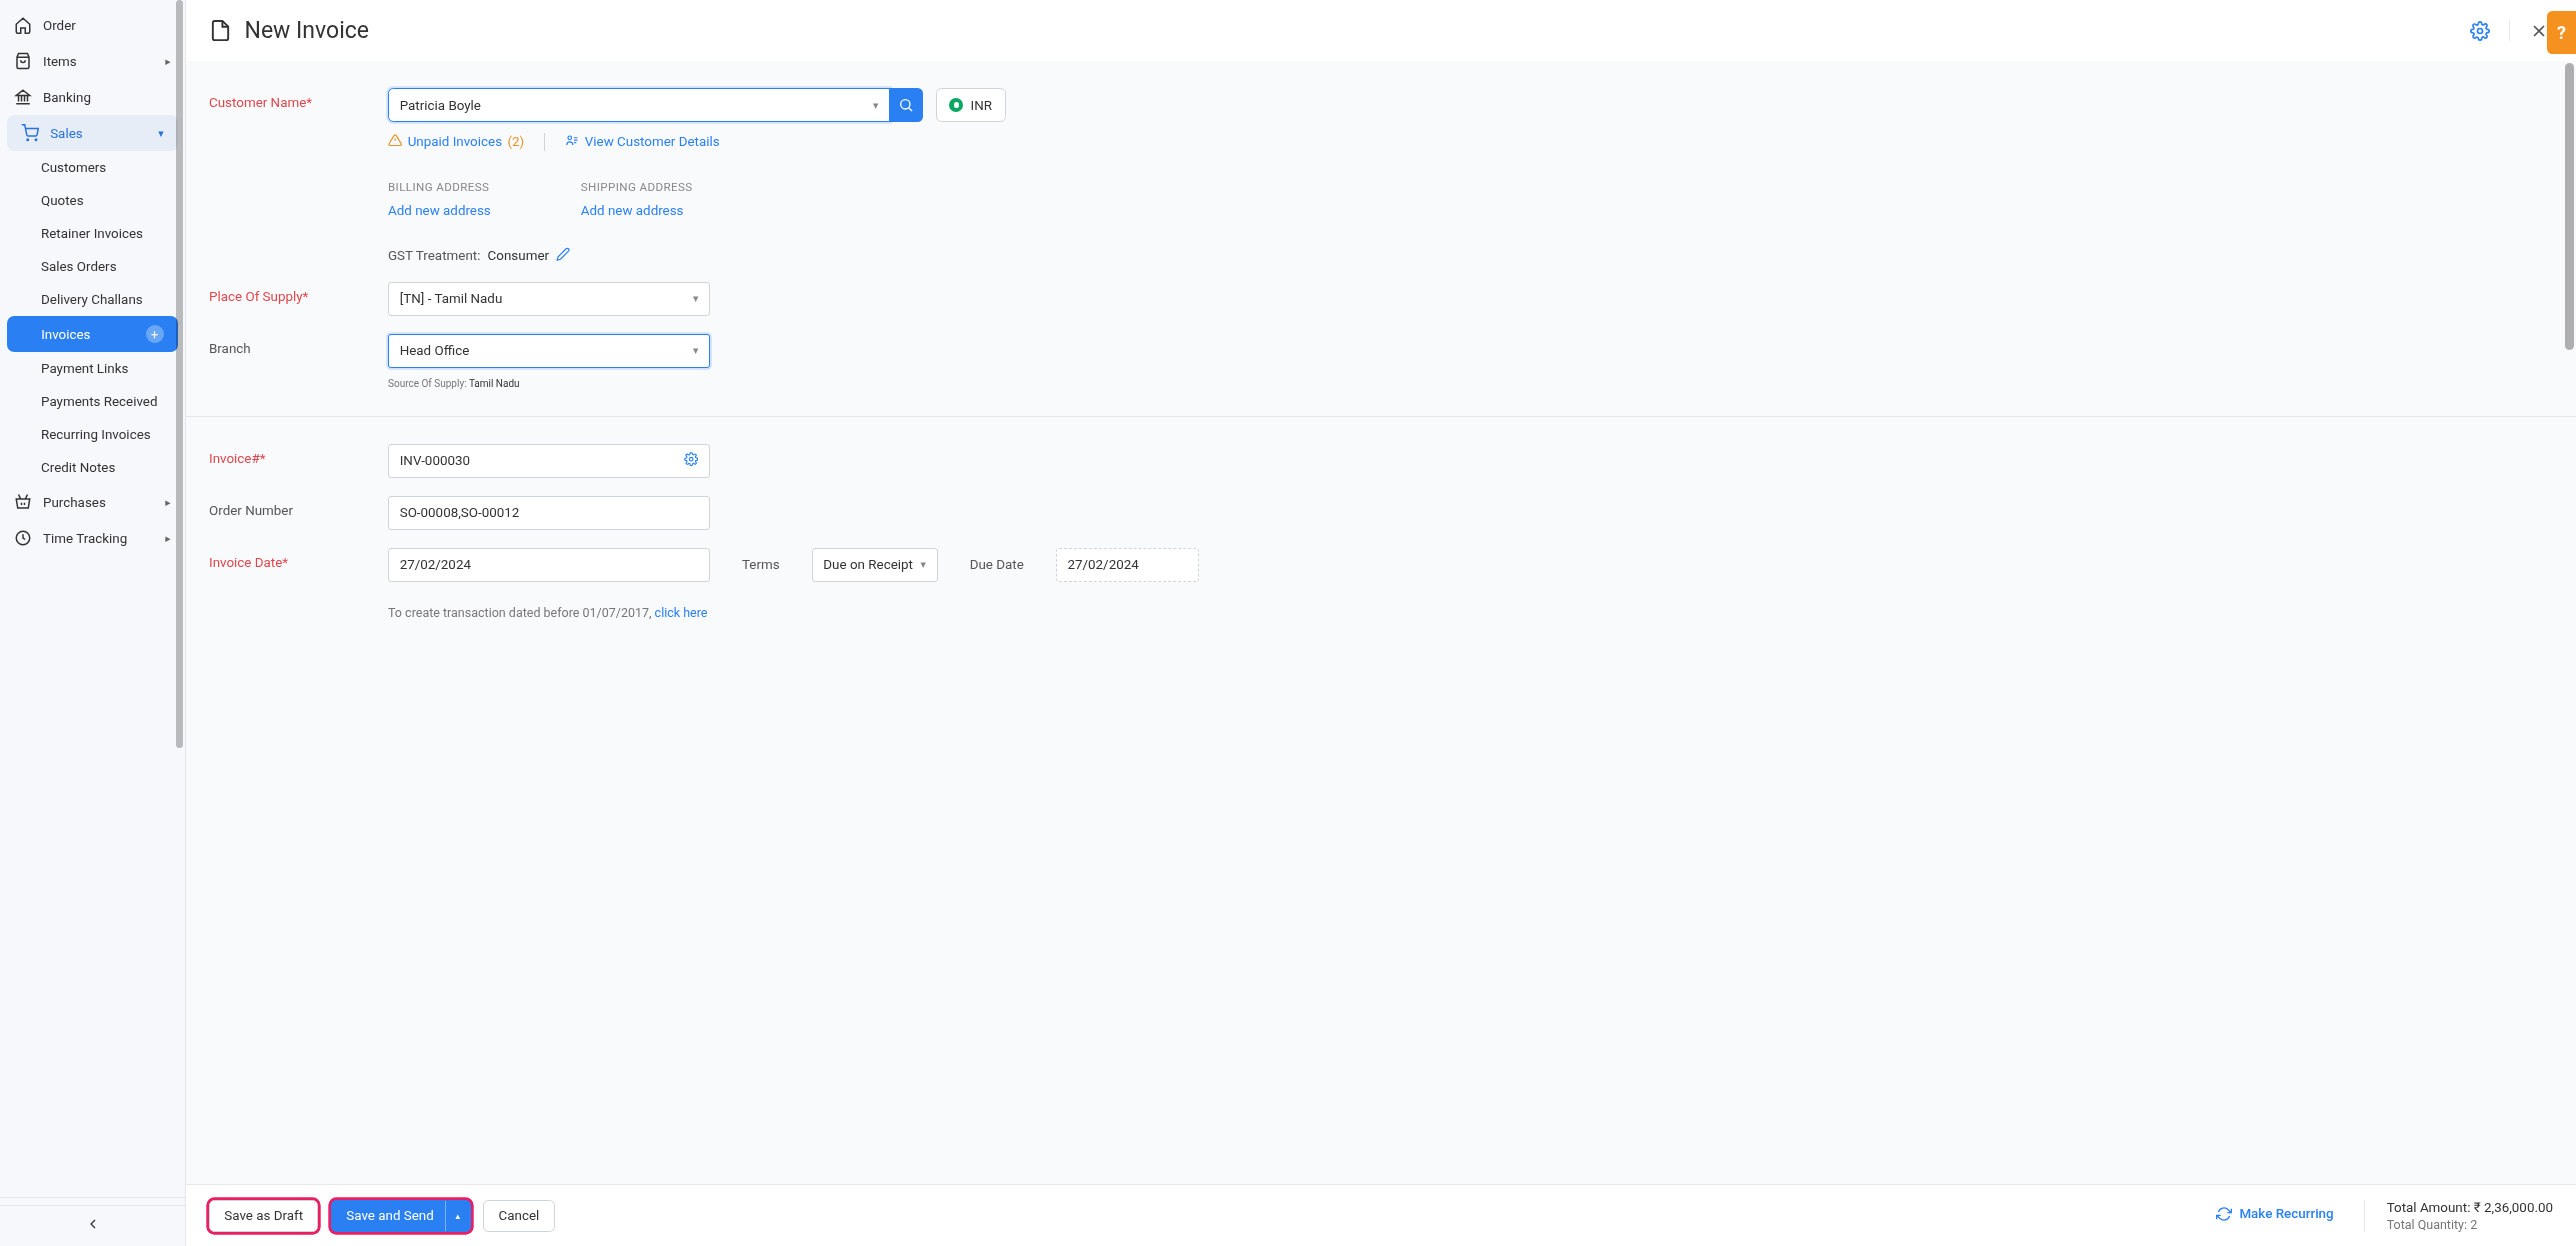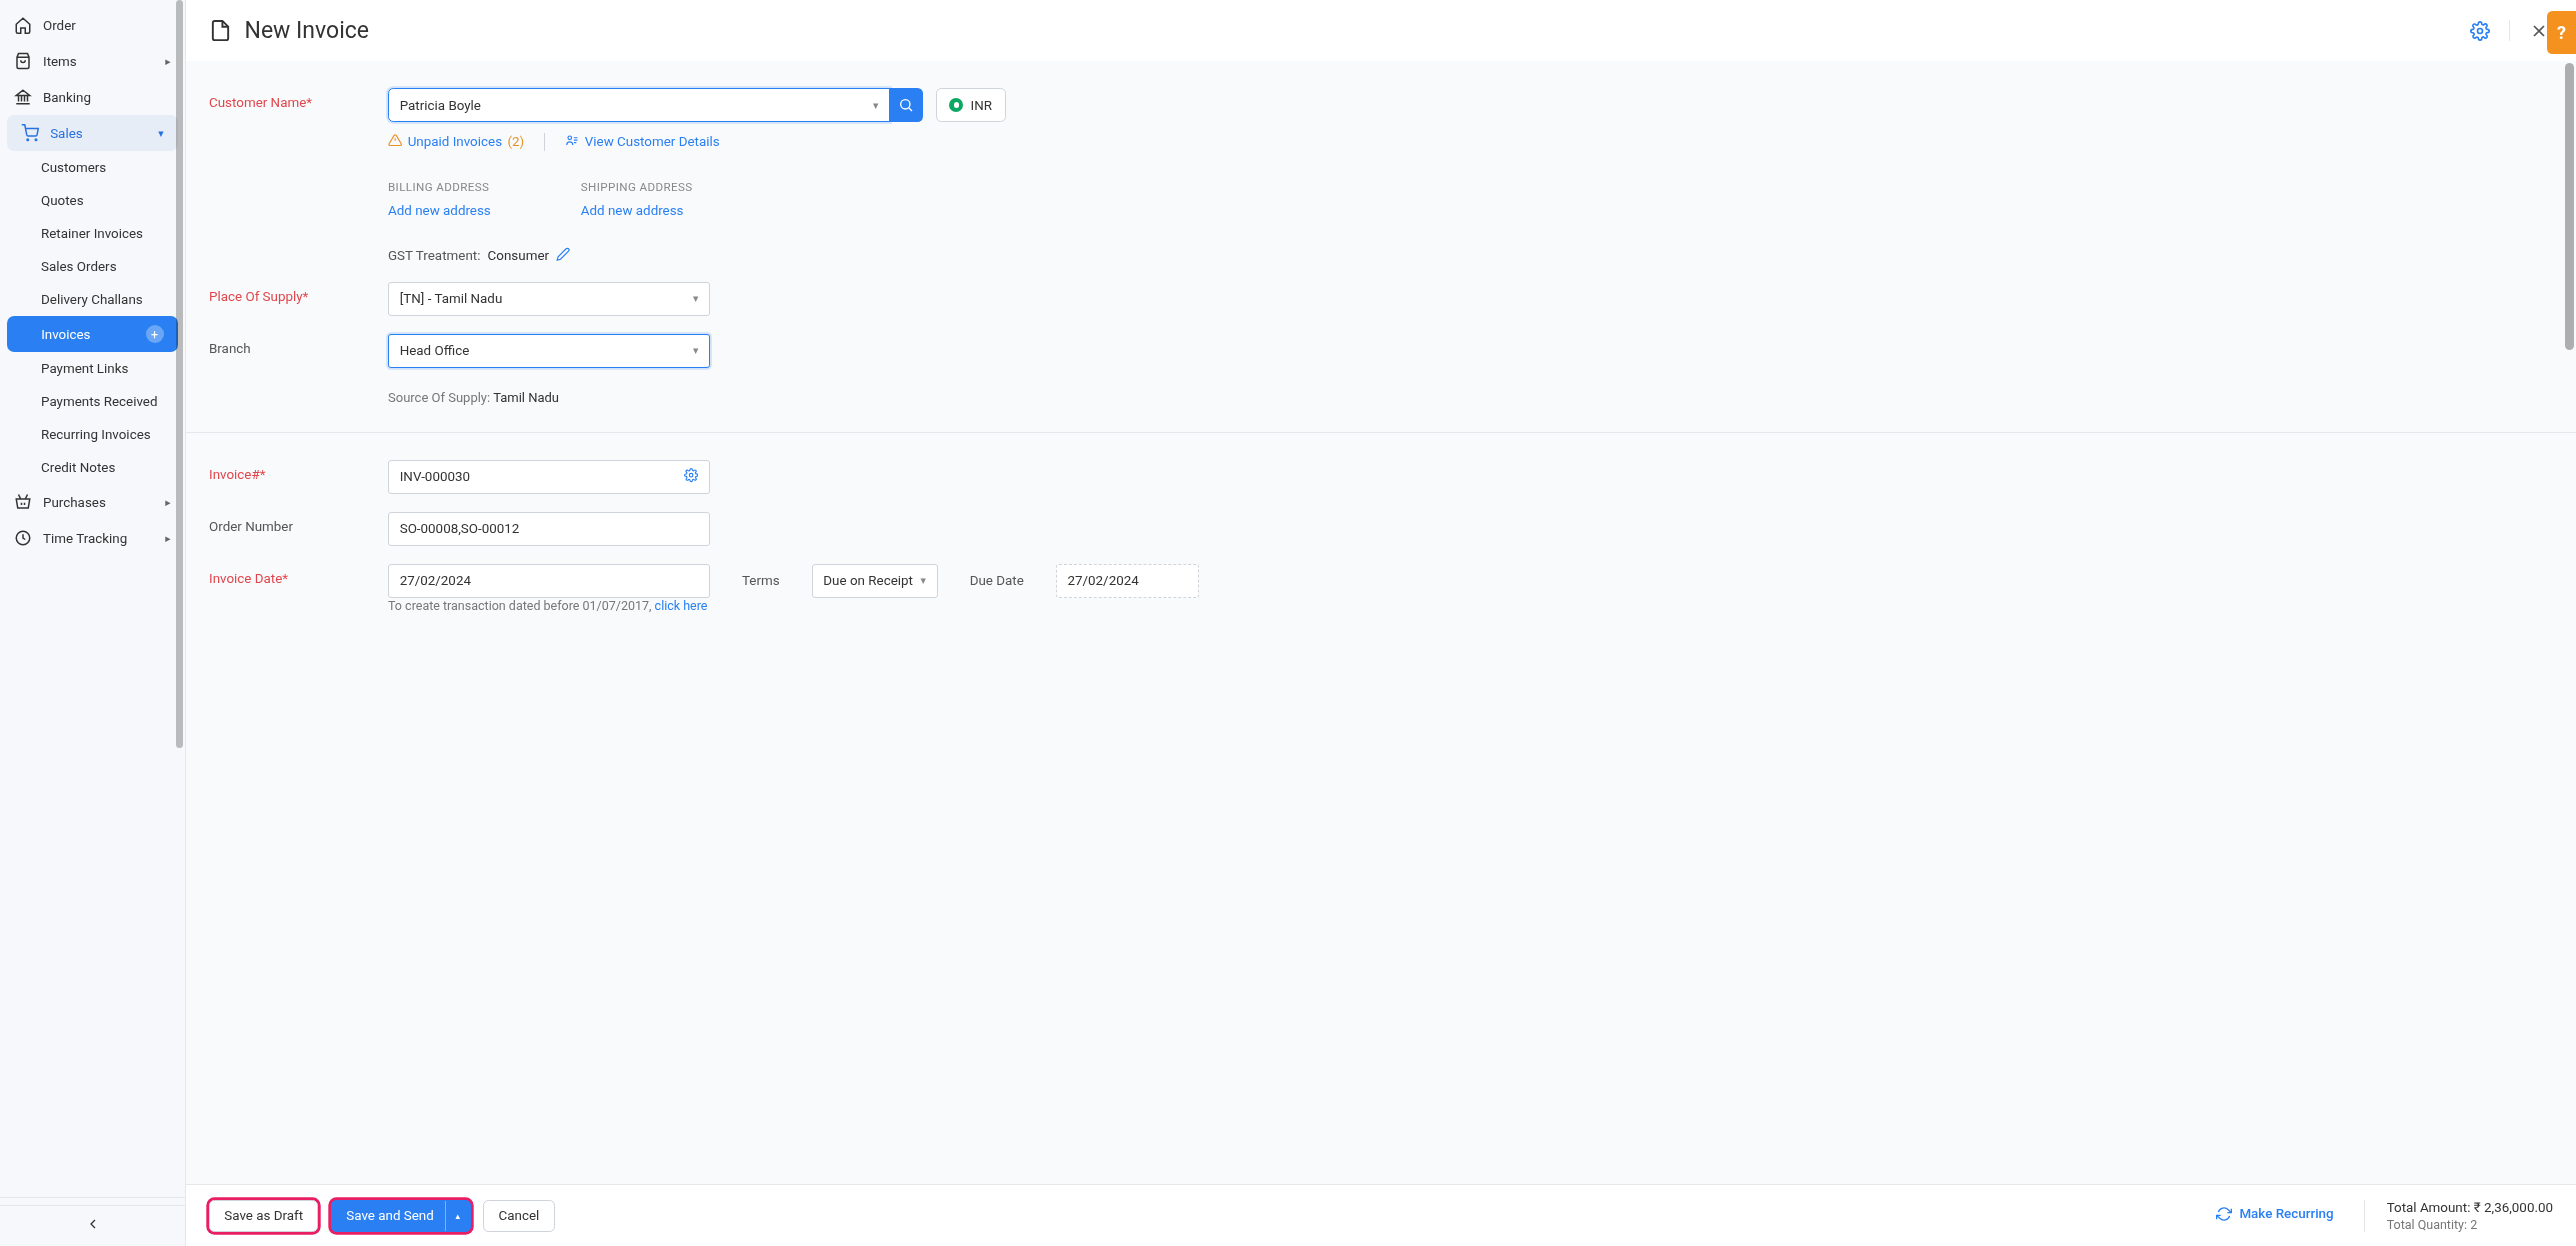--- a/index.html
+++ b/index.html
@@ -57,28 +57,28 @@
 .warn-icon { color: #e8932a; }
 .link-count { color: #e8932a; }
 .link-sep { width: 0.9px; height: 18px; background: #cfd4db; }
 .blue-link { color: #2a80f3; cursor: pointer; display: inline-flex; align-items: center; gap: 5.4px; }
 .addr-section { display: flex; gap: 90px; margin-top: 29px; }
 .addr-col .addr-title { font-size: 11.6px; letter-spacing: 0.4px; color: #888; text-transform: uppercase; margin-bottom: 9px; }
 .addr-col .addr-link { color: #2a80f3; cursor: pointer; font-size: 13.4px; }
 .gst-row { margin-top: 29px; font-size: 13.4px; color: #555; display: flex; align-items: center; gap: 7.2px; }
 .gst-row .val { color: #333; }
 .pencil-icon { color: #2a80f3; cursor: pointer; }
-.help-note { font-size: 13px; color: #777; margin-top: 22px; }
+.help-note { font-size: 10px; color: #777; margin-top: 10px; }
 .section-break { height: 0.9px; background: #e5e7eb; margin: 27px -23px; }
 .text-input.with-gear { display:flex; }
 .text-input .gear-end { margin-left:auto; color:#2a80f3; cursor:pointer; }
 .due-date { border: 0.9px dashed #cfd4db; }
 .inline-row { display: flex; align-items: center; gap: 32px; }
 .inline-row .form-label-inline { color: #555; }
-.hint-text { font-size: 12.5px; color: #777; margin-top: 0; }
+.hint-text { font-size: 12.5px; color: #777; margin-top: 23px; }
 .hint-text .lnk { color: #2a80f3; cursor: pointer; }
 
 
 .footer-bar { display: flex; align-items: center; padding: 14.3px 23px; border-top: 0.9px solid #e5e7eb; background: #fff; gap: 12.5px; }
 .btn { height: 32px; padding: 0 14.3px; border-radius: 5.4px; border: 0.9px solid #cfd4db; background: #fff; cursor: pointer; display: inline-flex; align-items: center; font-size: 13.4px; }
 .btn.primary { background: #2a80f3; color: #fff; border-color: #2a80f3; position: relative; padding-right: 36px; }
 .btn.primary .drop { position: absolute; right: 0; top: 0; bottom: 0; width: 25px; border-left: 0.9px solid rgba(255,255,255,0.4); display: inline-flex; align-items: center; justify-content: center; font-size: 9px; }
 .btn.highlight-red { box-shadow: 0 0 0 2.7px #e91e63; }
 .btn.primary.highlight-red { box-shadow: 0 0 0 2.7px #e91e63; }
 .make-recurring { margin-left: auto; color: #2a80f3; cursor: pointer; display: inline-flex; align-items: flex-start; gap: 7.2px; font-weight: 500; }

